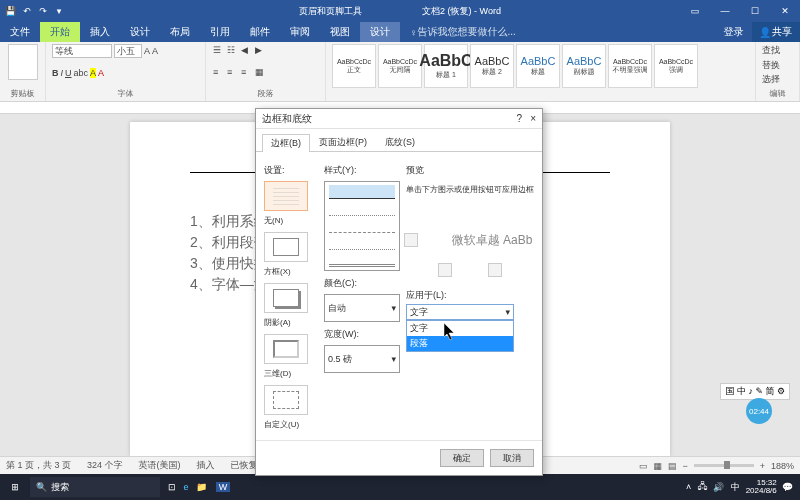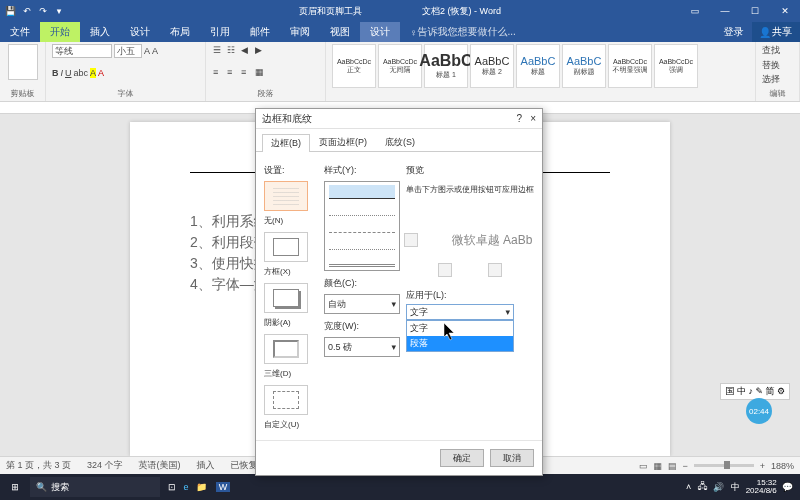--- a/index.html
+++ b/index.html
@@ -73,21 +73,21 @@
 .preset { width: 44px; height: 30px; border: 1px solid #ccc; display: flex; align-items: center; justify-content: center; position: relative; margin-bottom: 2px; }
 .preset.sel { border: 1px solid #f4b183; background: #fdf1e6; }
 .preset-inner { width: 26px; height: 18px; border: 1px solid #888; }
 .preset-inner.none { border-style: none; background: repeating-linear-gradient(0deg,#bbb 0,#bbb 1px,transparent 1px,transparent 4px); opacity:.4; }
 .preset-inner.shadow { box-shadow: 2px 2px 0 #888; }
 .preset-inner.threed { border-width: 2px; border-color: #888 #ccc #ccc #888; }
 .preset-label { font-size: 8px; margin-bottom: 4px; }
 .style-list { width: 76px; height: 90px; border: 1px solid #999; background: #fff; overflow: hidden; }
 .style-list div { height: 14px; border-bottom: 1px dotted #888; margin: 3px 4px 0; }
 .style-list div:first-child { border-bottom: 1.5px solid #333; background: #cde4f7; }
-.sel-box { width: 76px; height: 20px; border: 1px solid #999; background: #fff; font-size: 9px; padding: 0 3px; display: flex; align-items: center; justify-content: space-between; }
+.sel-box { width: 76px; height: 28px; border: 1px solid #999; background: #fff; font-size: 9px; padding: 0 3px; display: flex; align-items: center; justify-content: space-between; }
 .preview-area { flex: 1; }
 .preview-hint { font-size: 8px; text-align: center; margin: 4px 0 8px; line-height: 1.3; }
 .preview-box { height: 70px; border: none; display: flex; align-items: center; justify-content: center; position: relative; }
 .preview-sample { font-size: 12px; color: #888; margin-left: 44px; }
 .pv-btn { width: 14px; height: 14px; border: 1px solid #ccc; position: absolute; background: #f3f3f3; }
 .apply-row { margin-top: 6px; }
 .apply-sel { width: 108px; height: 16px; border: 1px solid #7aa7d8; background: #fff; font-size: 9px; padding: 0 3px; display: flex; align-items: center; justify-content: space-between; }
 .dropdown-list { position: absolute; width: 108px; border: 1px solid #7aa7d8; background: #fff; font-size: 9px; z-index: 60; }
 .dropdown-list div { padding: 1px 3px; }
 .dropdown-list .hover { background: #1e90ff; color: #fff; }

